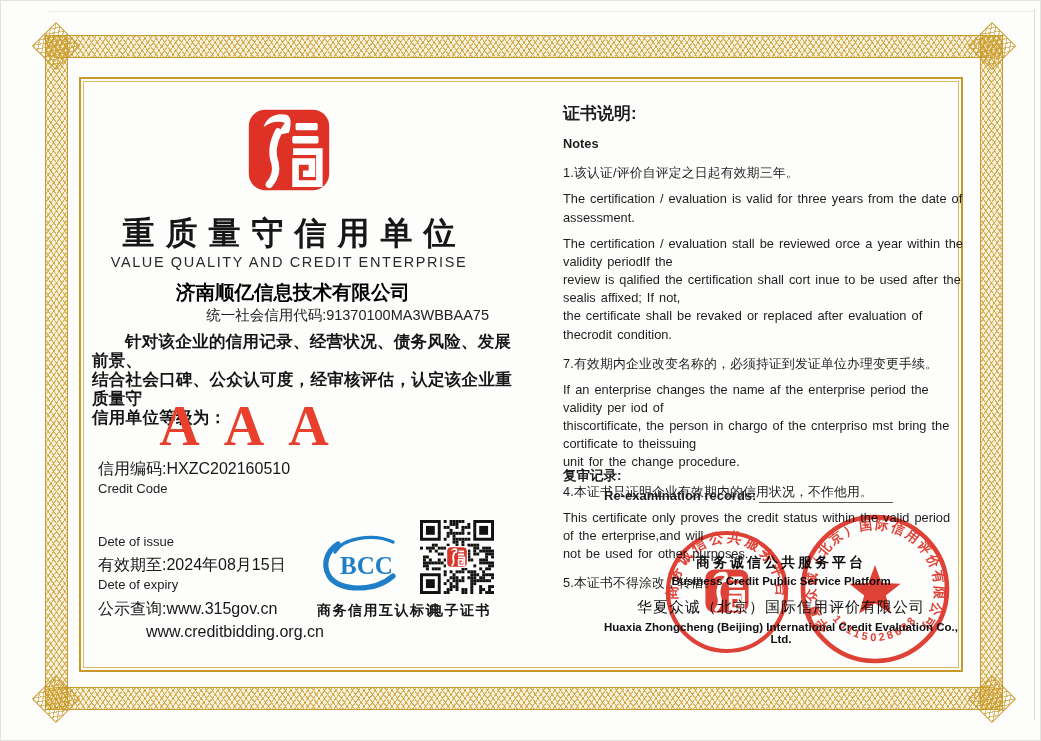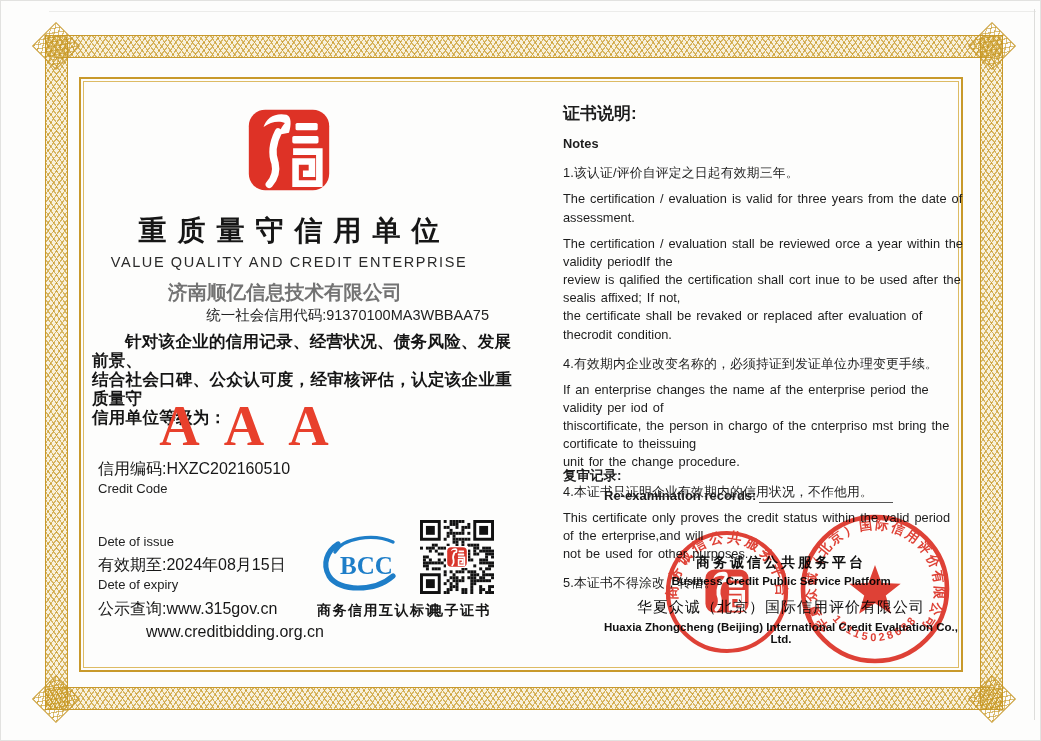--- a/index.html
+++ b/index.html
@@ -32,26 +32,26 @@
       repeating-linear-gradient(-55deg, rgba(198,150,32,.6) 0 1.1px, transparent 1.1px 4.4px);
   }
   .bcorner.tl { left:38px; top:28px; } .bcorner.tr { right:31px; top:28px; }
   .bcorner.bl { left:38px; bottom:24px; } .bcorner.br { right:31px; bottom:24px; }
   .innerline { position:absolute; left:78px; top:76px; right:77px; bottom:68px; border:2.5px solid #C8992B; }
   .innerline:after { content:""; position:absolute; inset:2px; border:1px solid #DDBB64; }
 
   
   .logo { position:absolute; left:247px; top:104px; width:82px; height:90px; color:#DE3226; }
   .title-cn { position:absolute; left:88px; top:211px; width:400px; text-align:center;
-    font-family:"Liberation Serif", serif; font-weight:900; font-size:28px; letter-spacing:11px;
+    font-family:"Liberation Serif", serif; font-weight:900; font-size:32px; letter-spacing:11px;
     color:#161616; white-space:nowrap; text-indent:11px; }
   .title-en { position:absolute; left:88px; top:253px; width:400px; text-align:center;
     font-size:14.5px; letter-spacing:1.6px; font-weight:500; color:#2a2a2a; }
-  .company { position:absolute; left:84px; top:278px; width:400px; text-align:center;
-    font-size:19.5px; font-weight:700; color:#737373; }
+  .company { position:absolute; left:92px; top:278px; width:400px; text-align:center;
+    font-size:19.5px; font-weight:700; color:#000000; }
   .uscc { position:absolute; left:88px; top:305px; width:400px; text-align:right;
     font-size:14.5px; font-weight:500; color:#222; }
   .para { position:absolute; left:91px; top:331px; width:424px; font-size:16.5px; line-height:19px;
     font-weight:600; color:#151515; white-space:pre-line; text-indent:2em; letter-spacing:.3px; }
   .grade { position:absolute; left:88px; top:393px; width:310px; text-align:center;
     font-family:"Liberation Serif", serif; font-weight:700; font-size:56px; letter-spacing:24px;
     color:#E8402C; text-indent:24px; }
   .fld-cn { position:absolute; left:97px; font-size:16px; font-weight:500; color:#171717; }
   .fld-en { position:absolute; left:97px; font-size:13px; font-weight:400; color:#222; }
   .q2 { left:145px; }
@@ -346,21 +346,21 @@
   <div class="mark-label" style="left:428px; top:601px;">电子证书</div>
 
   <div class="notes">
     <div class="h-cn">证书说明:</div>
     <div class="h-en">Notes</div>
     <p class="cn">1.该认证/评价自评定之日起有效期三年。</p>
     <p class="en">The certification / evaluation is valid for three years from the date of assessment.</p>
     <p class="en">The certification / evaluation stall be reviewed orce a year within the validity periodIf the
 review is qalified the certification shall cort inue to be used after the sealis affixed; If not,
 the certificate shall be revaked or replaced after evaluation of thecrodit condition.</p>
-    <p class="cn">4.有效期内企业改变名称的，必须持证到发证单位办理变更手续。</p>
+    <p class="cn">7.有效期内企业改变名称的，必须持证到发证单位办理变更手续。</p>
     <p class="en">If an enterprise changes the name af the enterprise period the validity per iod of
 thiscortificate, the person in chargo of the cnterpriso mst bring the cortificate to theissuing
 unit for the change procedure.</p>
     <p class="cn">4.本证书只证明企业有效期内的信用状况，不作他用。</p>
     <p class="en">This certificate only proves the credit status within the valid period of the erterprise,and will
 not be used for other purposes.</p>
     <p class="cn">5.本证书不得涂改，转借。</p>
   </div>
 
   <div class="reexam-cn">复审记录:</div>

